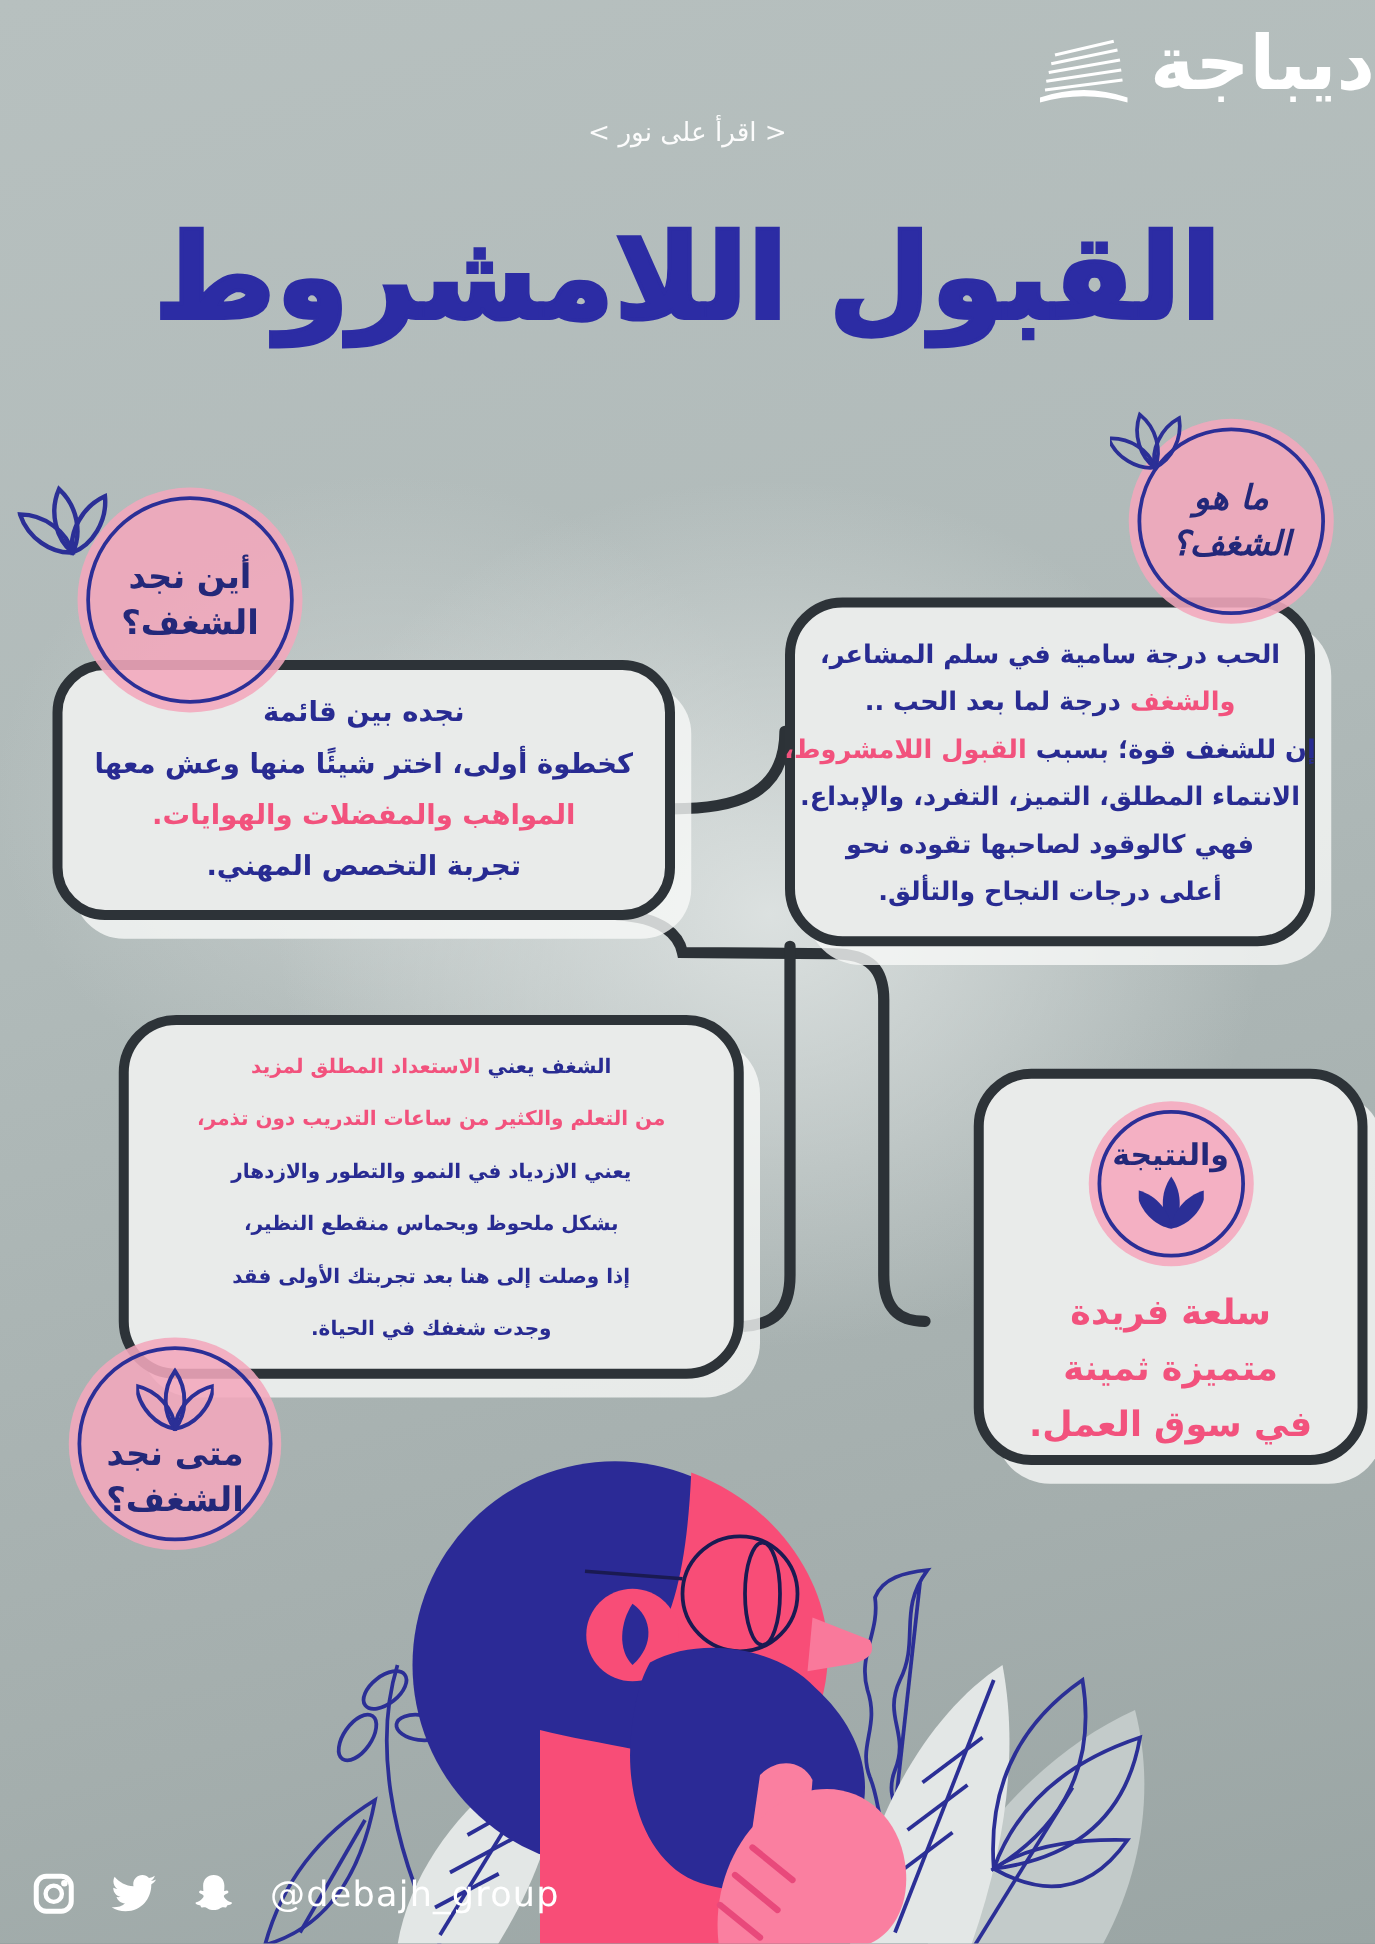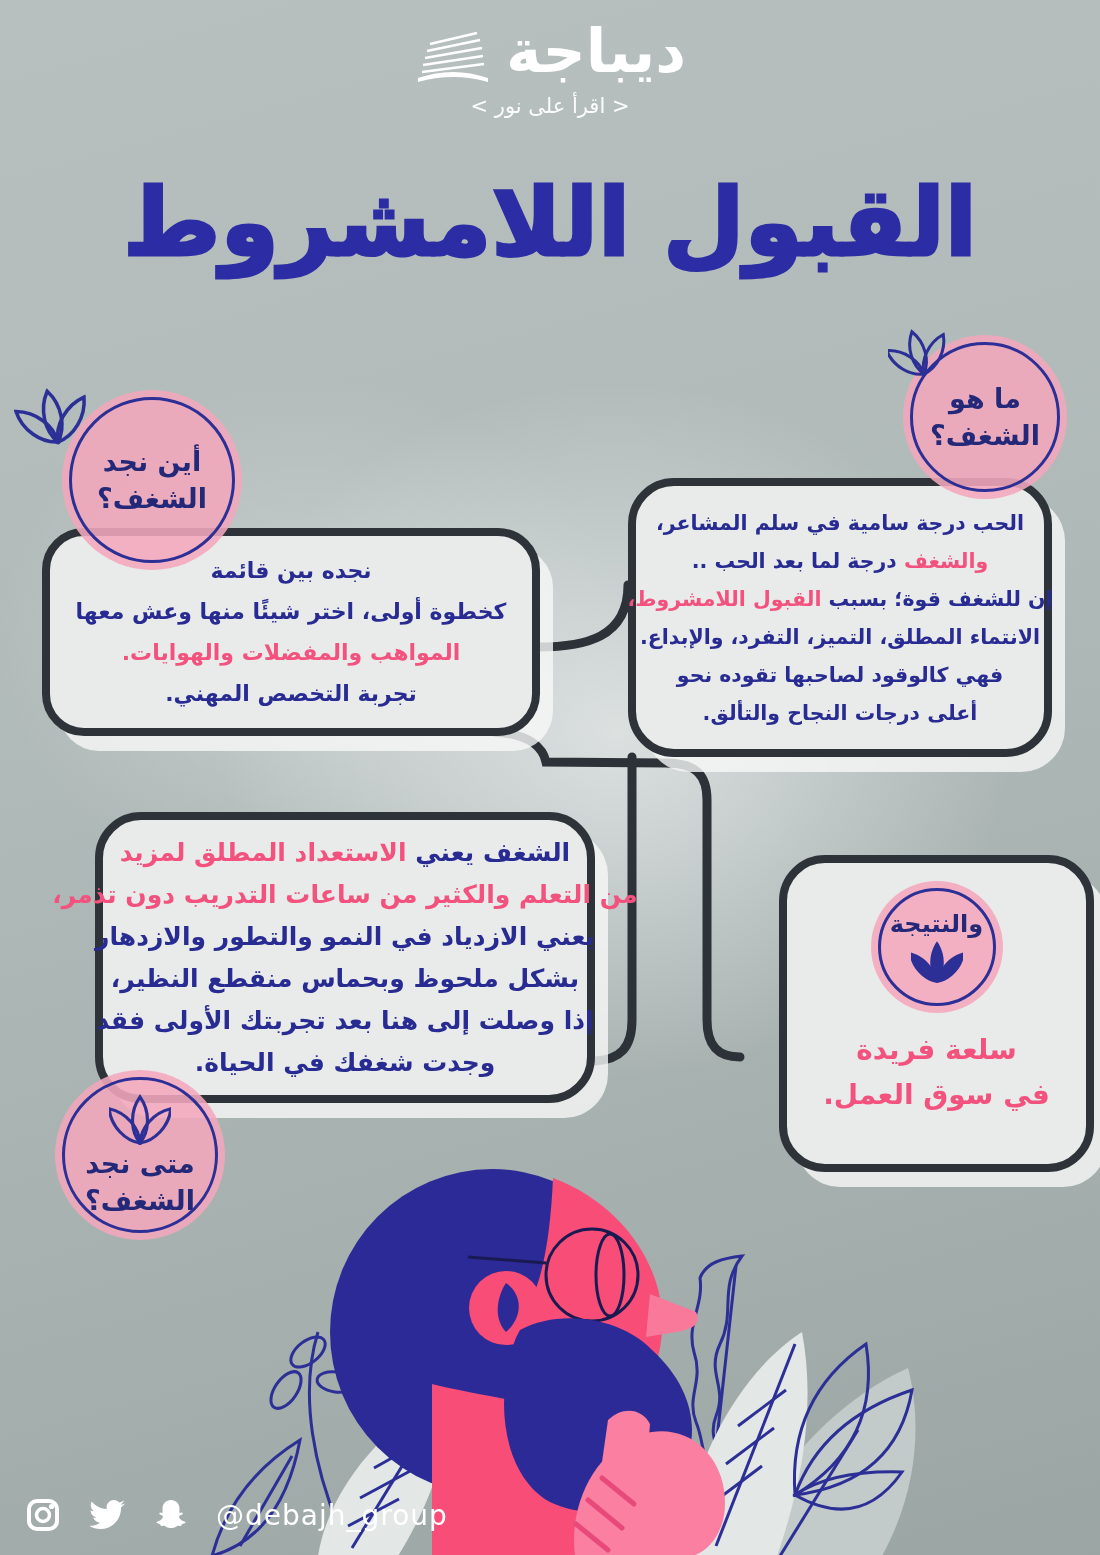--- a/index.html
+++ b/index.html
@@ -7,49 +7,49 @@
     position:relative;width:1100px;height:1555px;margin:0 auto;overflow:hidden;
     font-family:"DejaVu Sans","Liberation Sans",sans-serif;
     background:
       radial-gradient(640px 560px at 56% 47%, rgba(222,227,226,.95) 0%, rgba(222,227,226,0) 62%),
       radial-gradient(520px 430px at 28% 41%, rgba(206,212,211,.8) 0%, rgba(206,212,211,0) 60%),
       linear-gradient(165deg,#b7c0bf 0%,#b0bab9 42%,#a4aead 78%,#9aa5a4 100%);
   }
   .abs{position:absolute;}
   
   .logo{top:18px;left:0;width:100%;text-align:center;color:#fff;}
-  .logo-row{display:flex;align-items:flex-end;justify-content:center;gap:14px;direction:rtl;}
+  .logo-row{display:flex;align-items:flex-end;gap:14px;direction:rtl;}
   .brand{font-size:60px;font-weight:bold;letter-spacing:1px;line-height:1.1;}
   .tagline{margin-top:10px;font-size:21px;letter-spacing:7px;direction:rtl;opacity:.96;}
   
   .title{top:168px;left:0;width:100%;text-align:center;direction:rtl;
     font-size:94px;font-weight:bold;color:#2c2ca4;-webkit-text-stroke:3px #2c2ca4;letter-spacing:2px;}
   
   .card{background:#e9ebea;border:8px solid #2d3338;border-radius:46px;
     box-shadow:15px 17px 0 -2px rgba(247,249,248,.8);
     display:flex;flex-direction:column;justify-content:center;align-items:center;
     direction:rtl;text-align:center;box-sizing:border-box;}
   .card .tline{white-space:nowrap;font-weight:bold;}
   .c-blue{color:#282b92;margin-top:44px;}
   .c-pink{color:#f2527d;}
   .box-def{left:628px;top:478px;width:424px;height:279px;}
   .box-def .tline{font-size:20.5px;line-height:38px;}
   .box-where{left:42px;top:528px;width:498px;height:208px;border-radius:42px;}
   .box-where .tline{font-size:22px;line-height:41px;}
   .box-mean{left:95px;top:812px;width:500px;height:291px;}
-  .box-mean .tline{font-size:25px;line-height:42px;}
+  .box-mean .tline{font-size:16px;line-height:42px;}
   .box-result{left:737px;top:855px;width:315px;height:317px;justify-content:flex-start;padding-top:18px;margin-left:42px;}
   .box-result .tline{font-size:28px;line-height:45px;}
   
   .bubble{border-radius:50%;background:rgba(243,167,188,.88);
     display:flex;flex-direction:column;align-items:center;justify-content:center;
     direction:rtl;text-align:center;color:#232879;font-weight:bold;}
   .bubble::before{content:"";position:absolute;inset:7px;border:3px solid #2b2f96;border-radius:50%;}
   .bubble .bl{font-size:27px;line-height:37px;position:relative;}
-  .bub-what{left:903px;top:335px;width:164px;height:164px;}
+  .bub-what{left:903px;top:335px;width:164px;height:164px;font-style:italic;}
   .bub-where{left:62px;top:390px;width:180px;height:180px;}
   .bub-when{left:55px;top:1070px;width:170px;height:170px;}
   .bub-result{left:830px;top:879px;width:132px;height:132px;background:rgba(244,173,193,.96);}
   .bub-result .bl{font-size:24px;line-height:30px;}
   .bubble svg{position:relative;display:block;}
   
   .wire{stroke:#2c3237;stroke-width:9;fill:none;stroke-linecap:round;}
   
   .leaf-outline{fill:none;stroke:#2b2f96;stroke-width:3;}
   .leaf-solid{fill:#2b2f96;stroke:none;}
@@ -125,20 +125,21 @@
 
   <div class="abs card box-result">
     <div class="bubble bub-result" style="position:relative;left:0;top:0;margin-bottom:14px;">
       <span class="bl">والنتيجة</span>
       <svg width="52" height="46" viewBox="0 0 52 46">
         <use href="#ltrio" class="leaf-solid" transform="translate(26,44) scale(0.95)"></use>
       </svg>
     </div>
     <div>
         <div class="tline"><span class="c-pink">سلعة فريدة</span></div>
+        <div class="tline"><span class="c-pink">متميزة ثمينة</span></div>
         <div class="tline"><span class="c-pink">في سوق العمل.</span></div>
       </div>
   </div>
 
   <div class="abs bubble bub-what">
     <span class="bl">ما هو</span>
     <span class="bl">الشغف؟</span>
   </div>
   <svg class="abs" style="left:888px;top:316px" width="72" height="62">
     <use href="#ltrio" class="leaf-outline" transform="translate(36,58) rotate(-16)"></use>

